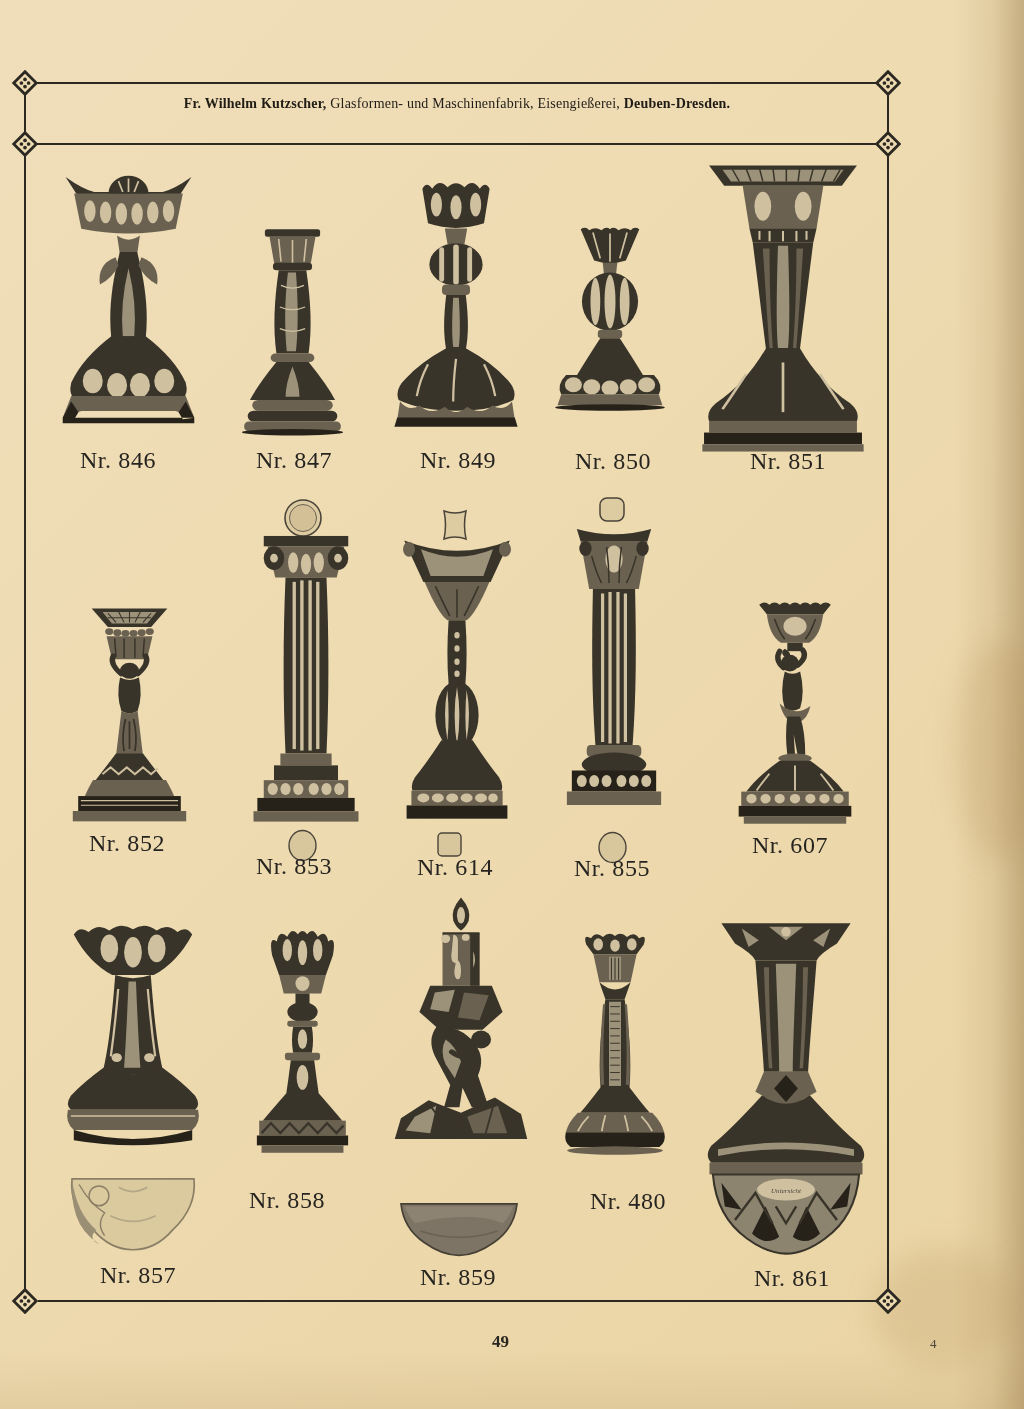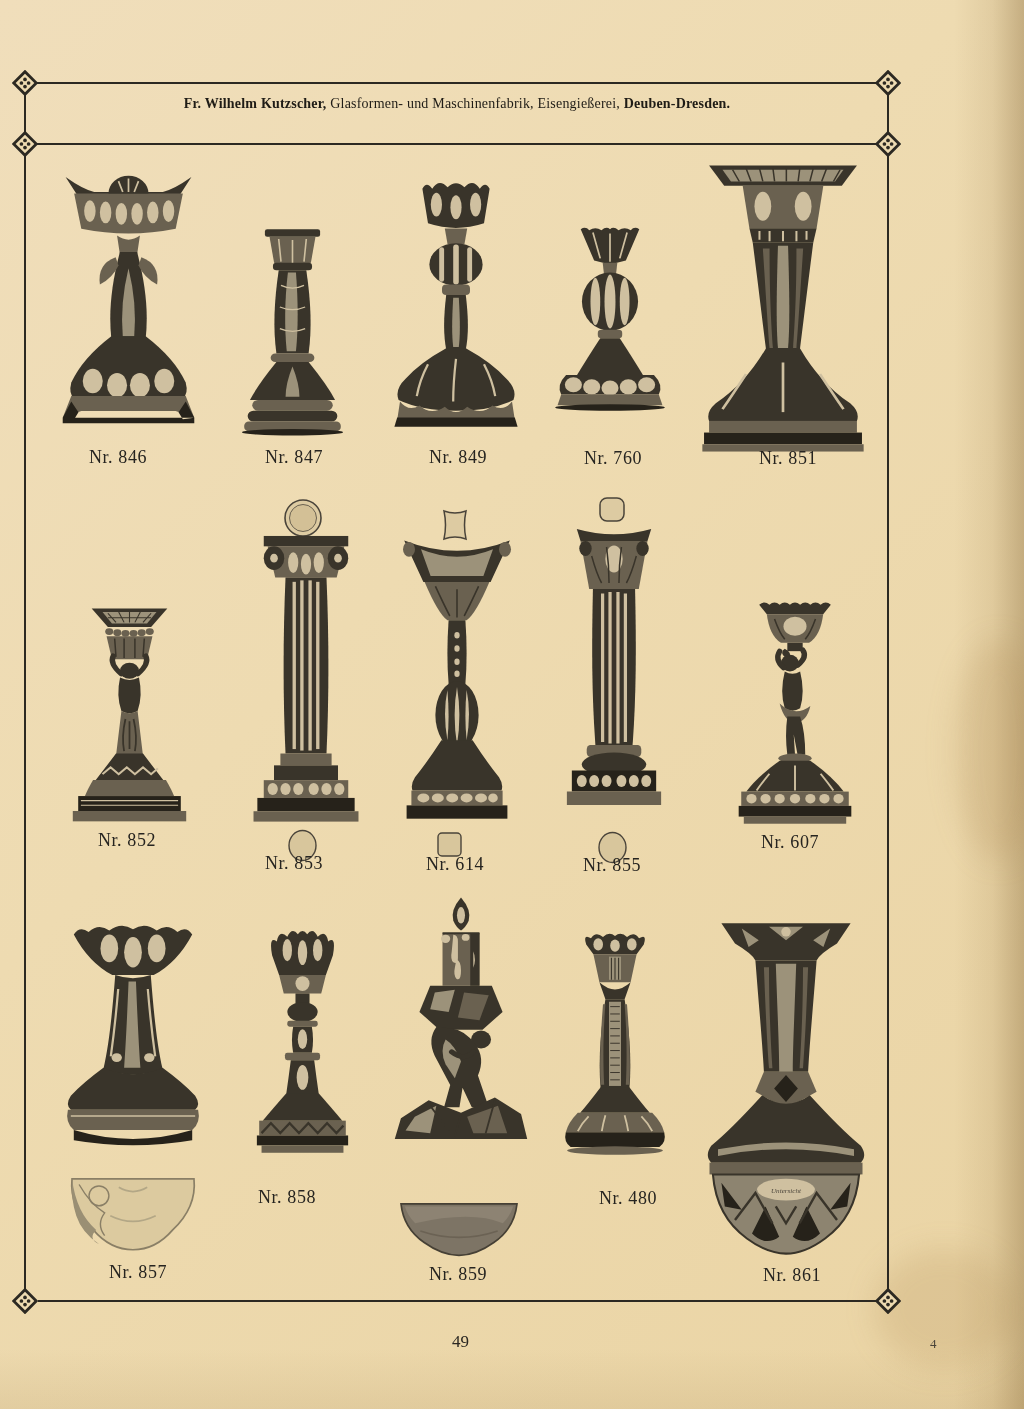--- a/index.html
+++ b/index.html
@@ -14,22 +14,22 @@
   .stain{position:absolute;border-radius:50%;filter:blur(14px);background:rgba(166,130,72,.18);pointer-events:none;}
   .rule{position:absolute;background:#2c2922;height:2.4px;}
   .vrule{position:absolute;background:#2c2922;width:2.2px;}
   .ornament{position:absolute;width:26px;height:26px;}
   .hdr-text{position:absolute;left:25px;top:96px;width:864px;text-align:center;white-space:nowrap;
         font-size:14px;letter-spacing:.2px;color:#1f1c16;}
   .hdr-text b{font-weight:bold;}
   .plate{position:absolute;margin:0;padding:0;}
   .plate svg{display:block;width:100%;height:100%;}
   .caption{position:absolute;transform:translateX(-50%);white-space:nowrap;
-        font-size:18px;letter-spacing:.6px;color:#262420;}
-  .footer-num{position:absolute;font-size:17px;font-weight:normal;color:#2a2722;}
+        font-size:24px;letter-spacing:.6px;color:#262420;}
+  .footer-num{position:absolute;font-size:17px;font-weight:bold;color:#2a2722;margin-left:40px;}
   .sheet-num{position:absolute;font-size:13px;color:#4a443a;}
   
   .ink{fill:#39342a}.ink2{fill:#26221a}.mid{fill:#6a6150}.lt{fill:#9c927a}
   .pale{fill:#cfc0a0}
   .ln{fill:none;stroke:#39342a}
   .pl{fill:none;stroke:#cfc0a0}
 </style>
 </head>
 <body>
 
@@ -237,21 +237,21 @@
         </g>
       <rect class="mid" x="6" y="178" width="88" height="8"></rect>
       <rect class="ink2" x="3" y="186" width="94" height="8"></rect>
       <rect class="mid" x="2" y="194" width="96" height="5"></rect>
     </svg>
   </figure>
 
   <div class="caption" style="left:118px;top:447px;">Nr. 846</div>
   <div class="caption" style="left:294px;top:447px;">Nr. 847</div>
   <div class="caption" style="left:458px;top:447px;">Nr. 849</div>
-  <div class="caption" style="left:613px;top:448px;">Nr. 760</div>
+  <div class="caption" style="left:613px;top:448px;">Nr. 850</div>
   <div class="caption" style="left:788px;top:448px;">Nr. 851</div>
 
   <svg class="plate" style="left:283px;top:498px;width:40px;height:40px;" viewBox="0 0 40 40">
       <circle cx="20" cy="20" r="18" fill="#ddcba2" stroke="#4a443a" stroke-width="1.6"></circle>
       <circle cx="20" cy="20" r="13.5" fill="#d3c096" stroke="#6a6150" stroke-width="1"></circle>
     </svg>
   <svg class="plate" style="left:438px;top:507px;width:34px;height:36px;" viewBox="0 0 34 36">
       <path d="M6,4 Q17,8 28,4 Q25,18 28,32 Q17,28 6,32 Q9,18 6,4 Z" fill="#ddcba2" stroke="#4a443a" stroke-width="1.5"></path>
     </svg>
   <svg class="plate" style="left:598px;top:496px;width:28px;height:27px;" viewBox="0 0 28 27">

